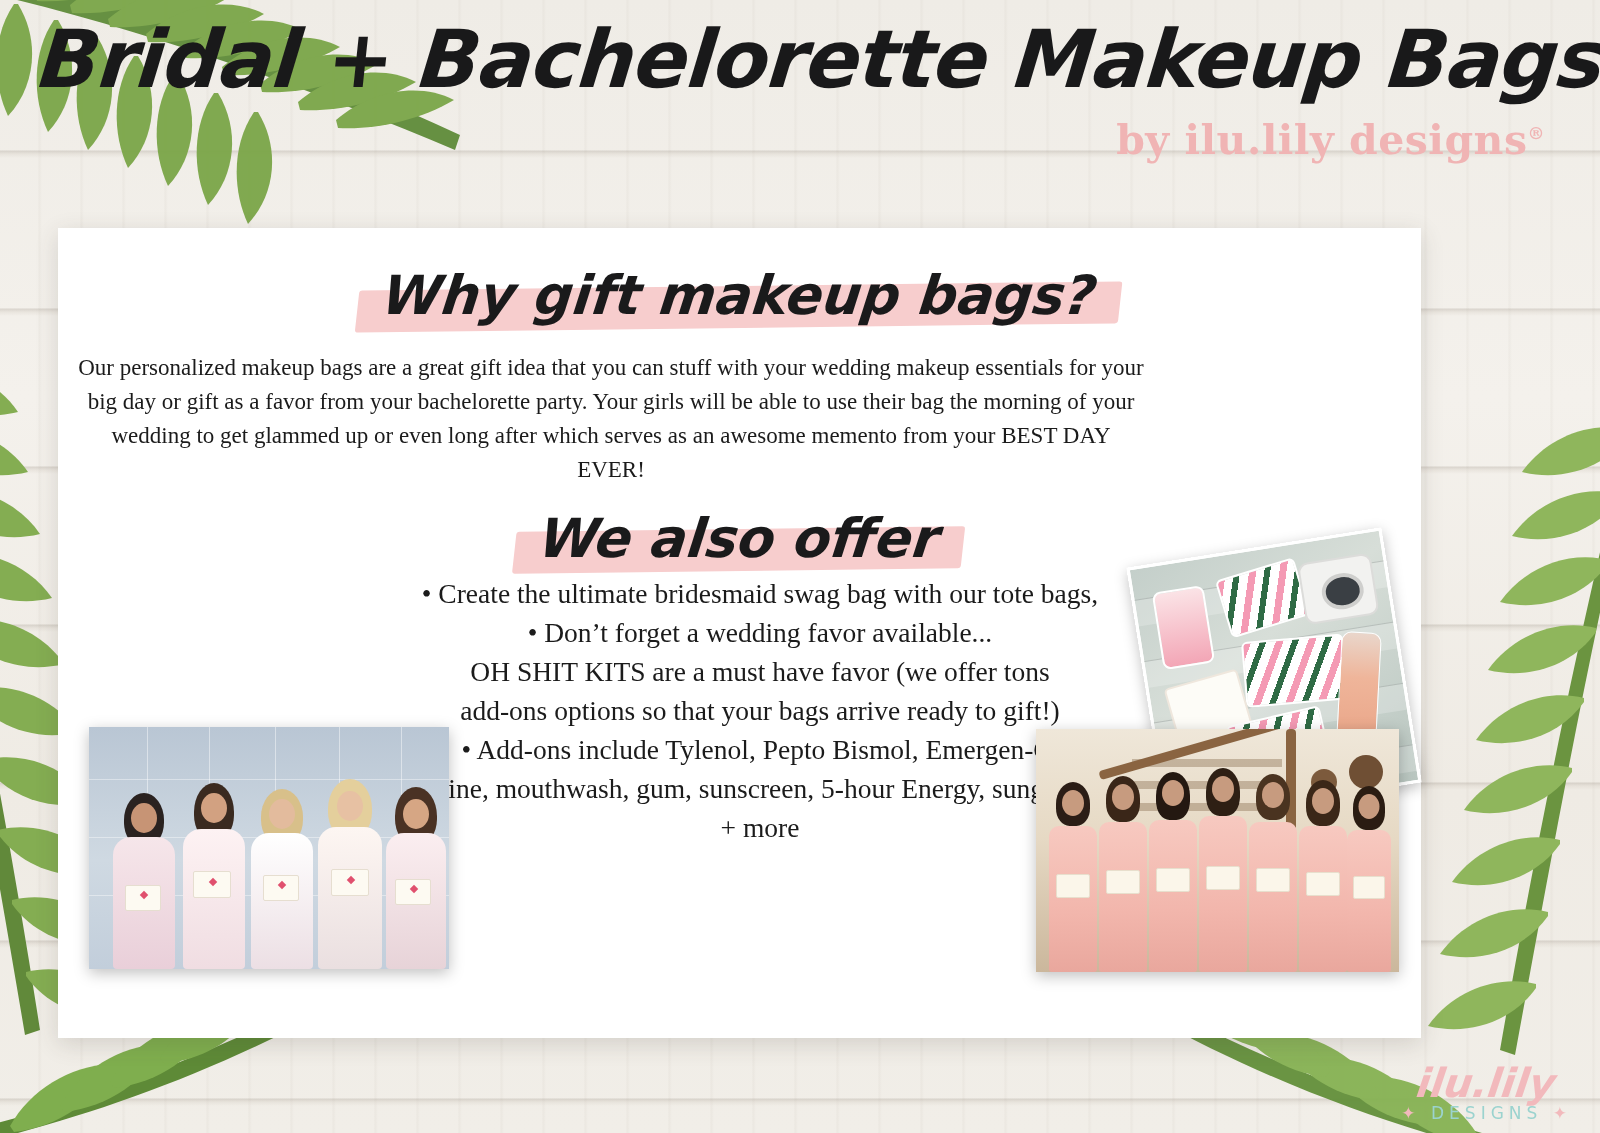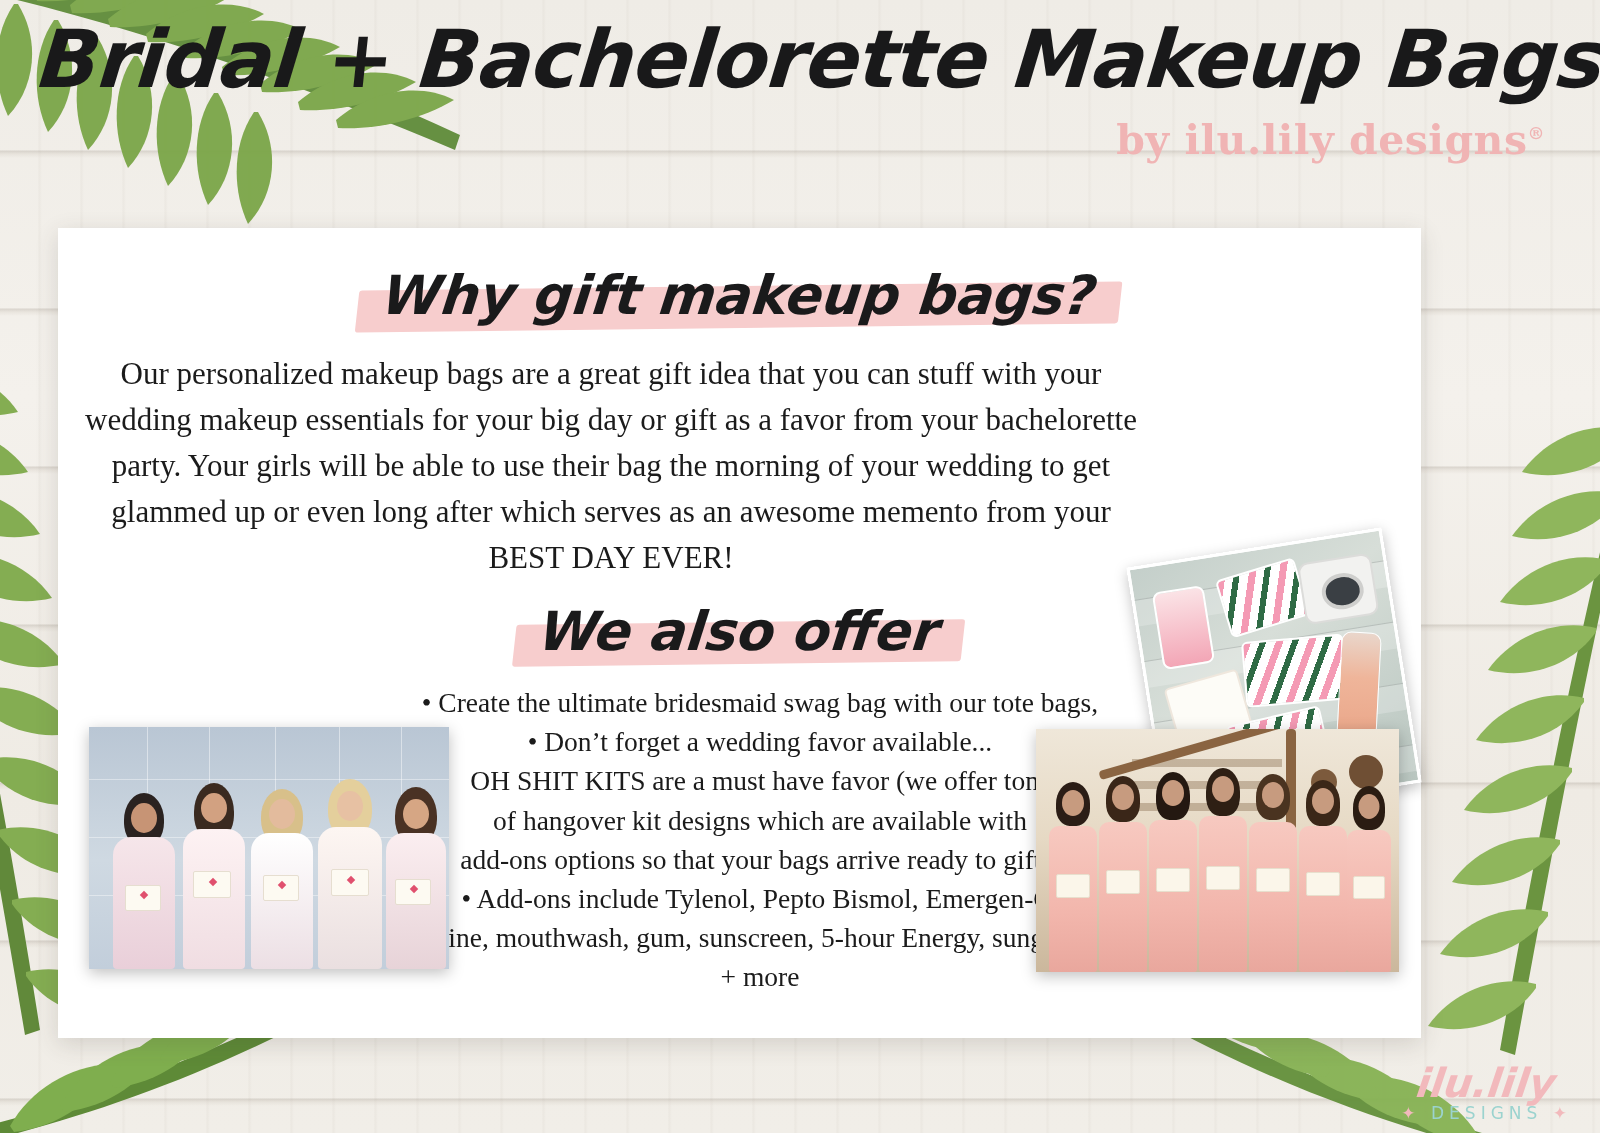--- a/index.html
+++ b/index.html
@@ -122,34 +122,34 @@
     font-size: 54px;
     margin-top: 34px;
   }
   #offer-heading {
     font-size: 54px;
     margin-top: 18px;
   }
 
   .body-text {
     font-family: "Liberation Serif", serif;
-    font-size: 31px;
+    font-size: 23px;
     line-height: 1.48;
     color: #1b1b1b;
     text-align: center;
   }
 
   #why-para {
     width: 1070px;
     margin: 22px 0 0 18px;
   }
 
   #offer-list {
     width: 700px;
-    margin: 18px 0 0 352px;
+    margin: 2px 0 0 352px;
     font-size: 27.5px;
     line-height: 1.42;
   }
   #offer-list .li {
     display: block;
   }
 
   
   .photo {
     position: absolute;
@@ -434,21 +434,20 @@
     <div class="body-text" id="why-para">Our personalized makeup bags are a great gift idea that you can stuff with your wedding makeup essentials for your big day or gift as a favor from your bachelorette party. Your girls will be able to use their bag the morning of your wedding to get glammed up or even long after which serves as an awesome memento from your BEST DAY EVER!</div>
 
     <div class="highlight-wrap">
       <span class="hl" id="offer-heading">We also offer</span>
     </div>
 
     <div class="body-text" id="offer-list">
       <span class="li">• Create the ultimate bridesmaid swag bag with our tote bags,</span>
       <span class="li">• Don’t forget a wedding favor available...</span>
       <span class="li">OH SHIT KITS are a must have favor (we offer tons</span>
-      <span class="li">of hangover kit designs which are available with</span>
       <span class="li">add-ons options so that your bags arrive ready to gift!)</span>
       <span class="li">• Add-ons include Tylenol, Pepto Bismol, Emergen-C,</span>
       <span class="li">Visine, mouthwash, gum, sunscreen, 5-hour Energy, sunglasses + more</span>
     </div>
 
     <div class="photo" id="photo-flatlay" title="flat-lay photo">
       <div class="plank" style="top:30px;"></div>
       <div class="plank" style="top:92px;"></div>
       <div class="plank" style="top:154px;"></div>
       <div class="plank" style="top:216px;"></div>

